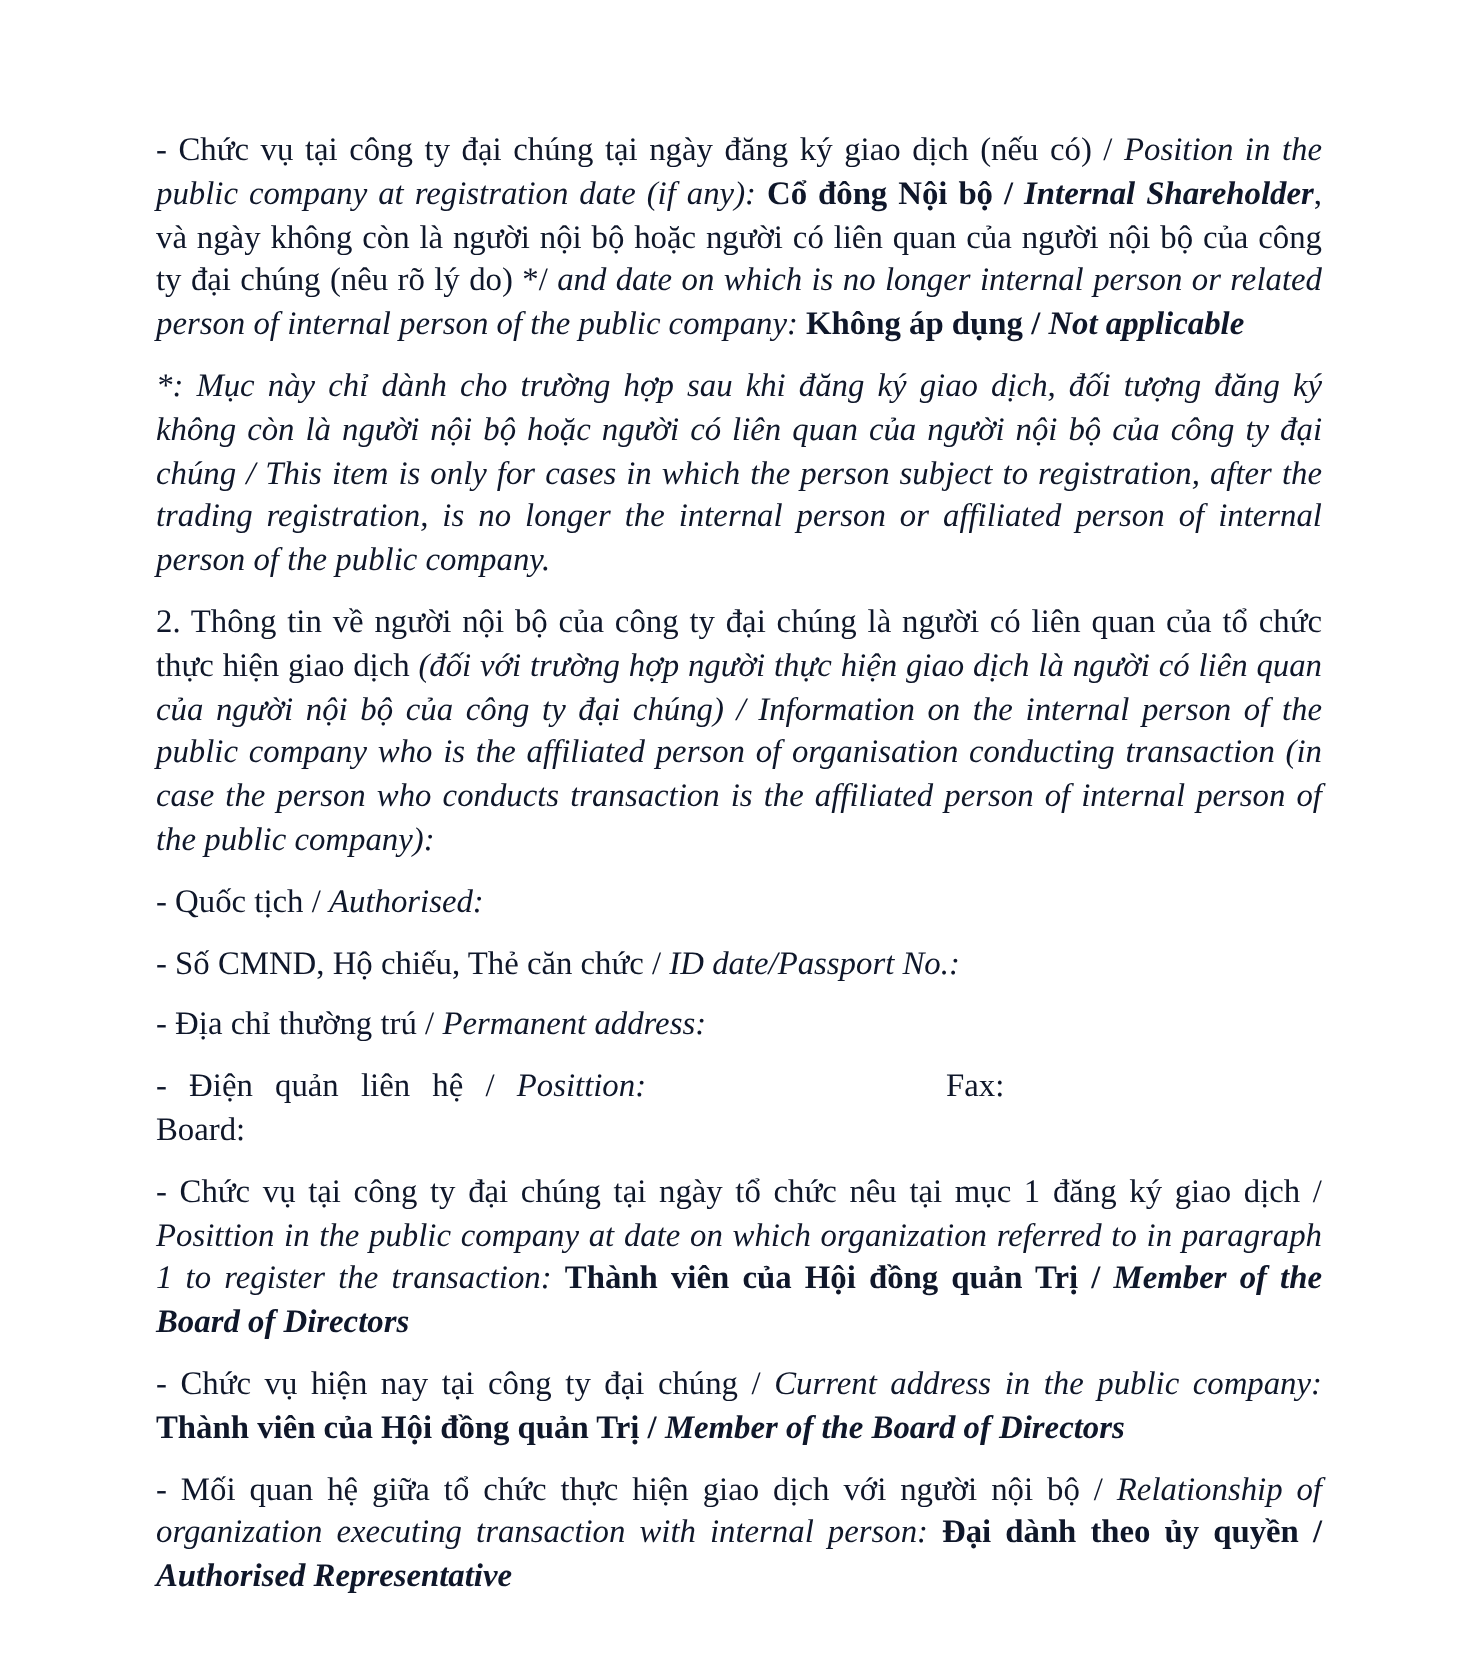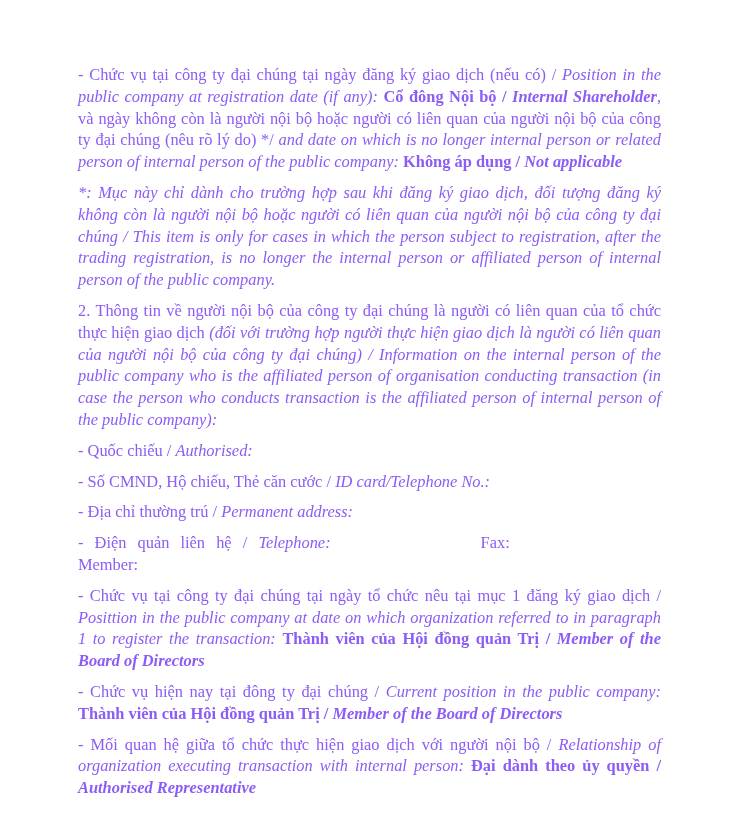--- a/index.html
+++ b/index.html
@@ -6,21 +6,21 @@
     margin: 0;
     padding: 0;
     background: #ffffff;
   }
   .page {
     position: relative;
     box-sizing: border-box;
     width: 739px;
     height: 837px;
     background: #ffffff;
-    color: #8b5cf6;
+    color: #0f172a;
     padding: 64px 78px 0 78px;
     overflow: hidden;
     font-family: "Liberation Serif", "DejaVu Serif", serif;
     font-size: 16.4px;
     line-height: 21.8px;
     border-radius: 27px;
   }
   .doc-body p.para {
     margin: 0 0 9px 0;
     text-align: justify;
@@ -31,21 +31,21 @@
   .run-bolditalic  { font-style: italic;  font-weight: bold; }
 </style>
 </head>
 <body>
 
 <div class="page">
   <div class="doc-body" id="doc-body">
       <p class="para"><span class="run-normal">- Chức vụ tại công ty đại chúng tại ngày đăng ký giao dịch (nếu có) / </span><span class="run-italic">Position in the public company at registration date (if any): </span><span class="run-bold">Cổ đông Nội bộ / </span><span class="run-bolditalic">Internal Shareholder</span><span class="run-normal">, và ngày không còn là người nội bộ hoặc người có liên quan của người nội bộ của công ty đại chúng (nêu rõ lý do) */ </span><span class="run-italic">and date on which is no longer internal person or related person of internal person of the public company: </span><span class="run-bold">Không áp dụng / </span><span class="run-bolditalic">Not applicable</span></p>
       <p class="para" style="margin-top: 4px;"><span class="run-italic">*: Mục này chỉ dành cho trường hợp sau khi đăng ký giao dịch, đối tượng đăng ký không còn là người nội bộ hoặc người có liên quan của người nội bộ của công ty đại chúng / This item is only for cases in which the person subject to registration, after the trading registration, is no longer the internal person or affiliated person of internal person of the public company.</span></p>
       <p class="para" style="margin-top: 4px;"><span class="run-normal">2. Thông tin về người nội bộ của công ty đại chúng là người có liên quan của tổ chức thực hiện giao dịch </span><span class="run-italic">(đối với trường hợp người thực hiện giao dịch là người có liên quan của người nội bộ của công ty đại chúng) / Information on the internal person of the public company who is the affiliated person of organisation conducting transaction (in case the person who conducts transaction is the affiliated person of internal person of the public company):</span></p>
-      <p class="para" style="margin-top: 3px;"><span class="run-normal">- Quốc chiếu / </span><span class="run-italic">Authorised:</span></p>
-      <p class="para" style="margin-top: 3px;"><span class="run-normal">- Số CMND, Hộ chiếu, Thẻ căn cước / </span><span class="run-italic">ID card/Telephone No.:</span></p>
+      <p class="para" style="margin-top: 3px;"><span class="run-normal">- Quốc tịch / </span><span class="run-italic">Authorised:</span></p>
+      <p class="para" style="margin-top: 3px;"><span class="run-normal">- Số CMND, Hộ chiếu, Thẻ căn chức / </span><span class="run-italic">ID date/Passport No.:</span></p>
       <p class="para" style="margin-top: 2px;"><span class="run-normal">- Địa chỉ thường trú / </span><span class="run-italic">Permanent address:</span></p>
-      <p class="para" style="margin-top: 8px;"><span class="run-normal" style="word-spacing: 7px;">- Điện quản liên hệ / </span><span class="run-italic">Telephone:</span><span class="run-normal" style="margin-left: 150px;">Fax:</span><br><span class="run-normal">Member:</span></p>
+      <p class="para" style="margin-top: 8px;"><span class="run-normal" style="word-spacing: 7px;">- Điện quản liên hệ / </span><span class="run-italic">Posittion:</span><span class="run-normal" style="margin-left: 150px;">Fax:</span><br><span class="run-normal">Board:</span></p>
       <p class="para" style="margin-top: 2px;"><span class="run-normal">- Chức vụ tại công ty đại chúng tại ngày tổ chức nêu tại mục 1 đăng ký giao dịch / </span><span class="run-italic">Posittion in the public company at date on which organization referred to in paragraph 1 to register the transaction: </span><span class="run-bold">Thành viên của Hội đồng quản Trị / </span><span class="run-bolditalic">Member of the Board of Directors</span></p>
-      <p class="para"><span class="run-normal">- Chức vụ hiện nay tại đông ty đại chúng / </span><span class="run-italic">Current position in the public company: </span><span class="run-bold">Thành viên của Hội đồng quản Trị / </span><span class="run-bolditalic">Member of the Board of Directors</span></p>
+      <p class="para"><span class="run-normal">- Chức vụ hiện nay tại công ty đại chúng / </span><span class="run-italic">Current address in the public company: </span><span class="run-bold">Thành viên của Hội đồng quản Trị / </span><span class="run-bolditalic">Member of the Board of Directors</span></p>
       <p class="para"><span class="run-normal">- Mối quan hệ giữa tổ chức thực hiện giao dịch với người nội bộ / </span><span class="run-italic">Relationship of organization executing transaction with internal person: </span><span class="run-bold">Đại dành theo ủy quyền / </span><span class="run-bolditalic">Authorised Representative</span></p>
     </div>
 </div>
 
 </body></html>

